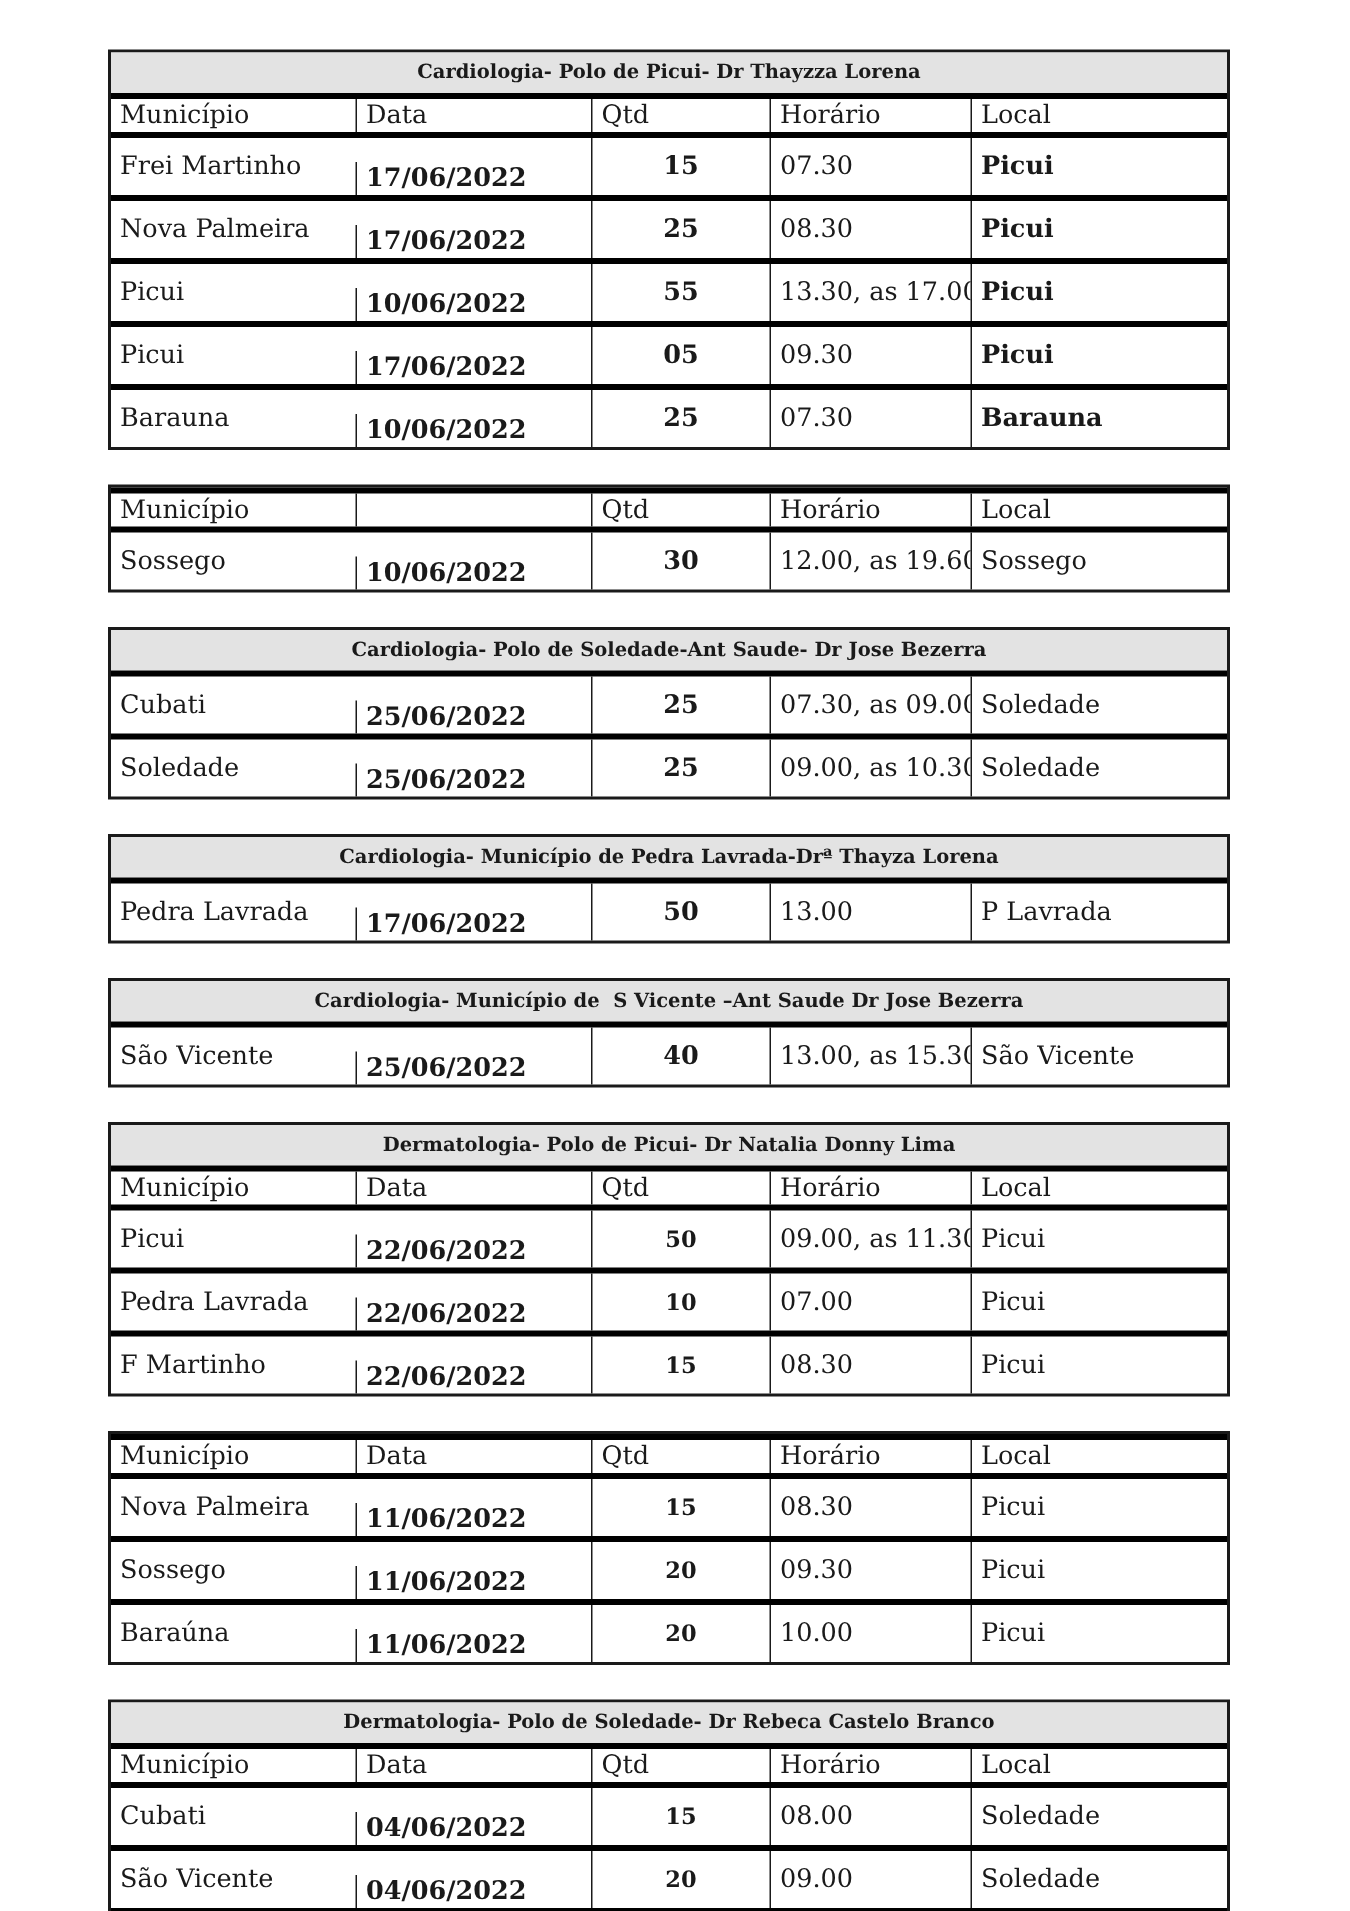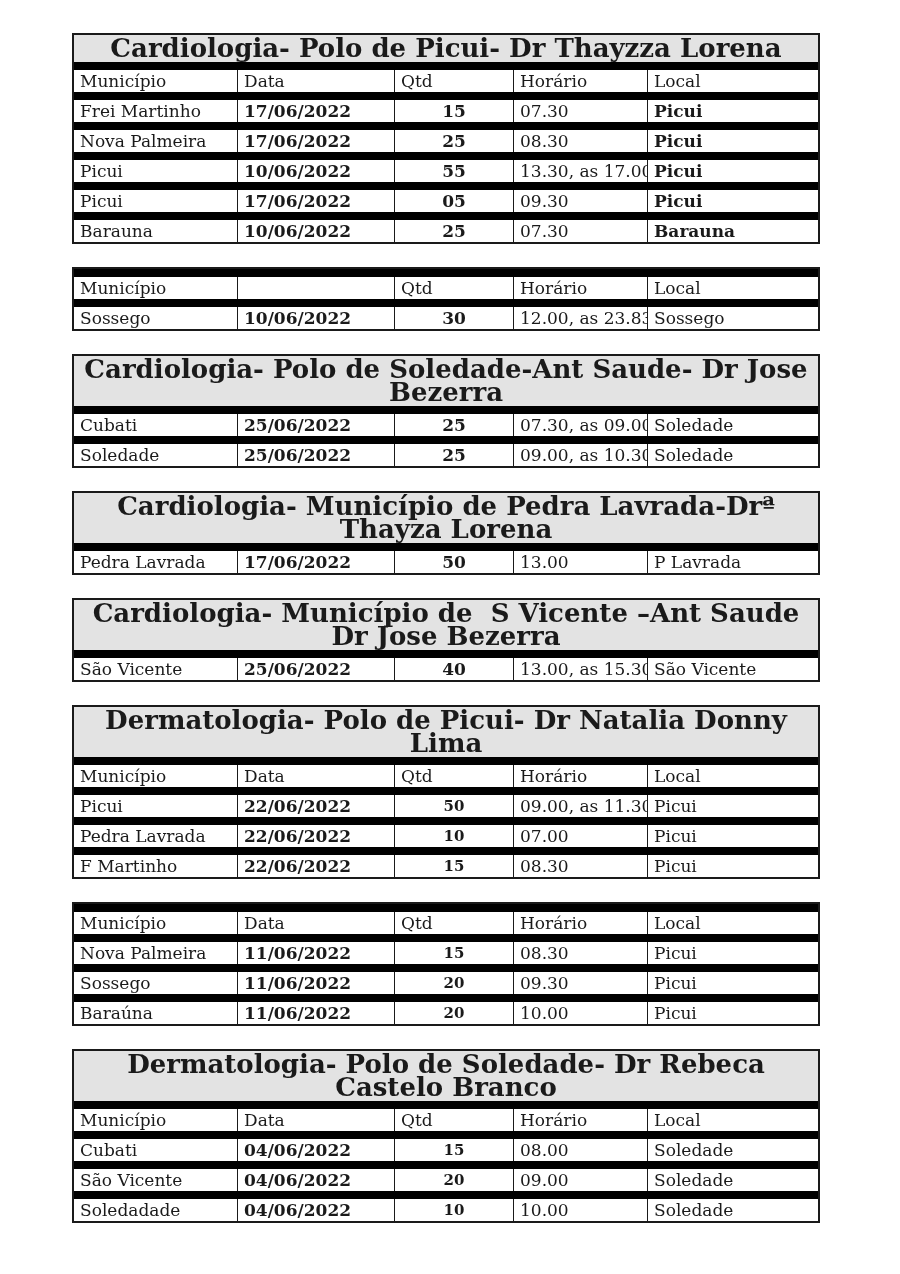--- a/index.html
+++ b/index.html
@@ -16,50 +16,50 @@
     width: 748px;
     border: 2px solid #1a1a1a;
     margin-bottom: 23px;
     box-sizing: border-box;
     font-size: 17px;
   }
   .title-row {
     background: #e3e3e3;
     text-align: center;
     font-weight: bold;
-    font-size: 26px;
+    font-size: 13px;
     padding: 2px 4px;
     min-height: 22px;
     line-height: 23px;
     white-space: pre-wrap;
     box-sizing: border-box;
   }
   .row {
     display: flex;
-    border-top: 8px solid #000000;
+    border-top: 4px solid #000000;
     min-height: 25px;
     box-sizing: border-box;
     text-align: center;
   }
   .cell {
     padding: 1px 6px;
     box-sizing: border-box;
     border-left: 1px solid #1a1a1a;
     display: flex;
     align-items: center;
     overflow: hidden;
     white-space: nowrap;
   }
   .cell.c0 { width: 163px; border-left: none; }
   .cell.c1 { width: 138px; }
   .cell.c2 { width: 119px; justify-content: center; margin-left: 19px; }
   .cell.c3 { width: 134px; }
   .cell.c4 { flex: 1; }
   .header-row .cell.c2 { justify-content: flex-start; }
-  .data-row .cell.c1 { font-weight: bold; }
+  .data-row .cell.c1 { font-weight: bold; margin-top: 16px; }
   .data-row .cell.c2 { font-weight: bold; }
   .tbl.local-bold .data-row .cell.c4 { font-weight: bold; }
   .tbl.qtd-small .data-row .cell.c2 { font-size: 15px; }
 </style>
 </head>
 <body>
 
 <div class="content" id="doc-root">
     <div class="tbl local-bold">
       <div class="title-row">Cardiologia- Polo de Picui- Dr Thayzza Lorena</div>
@@ -111,21 +111,21 @@
         <div class="cell c0">Município</div>
         <div class="cell c1"></div>
         <div class="cell c2">Qtd</div>
         <div class="cell c3">Horário</div>
         <div class="cell c4">Local</div>
       </div>
       <div class="row data-row">
         <div class="cell c0">Sossego</div>
         <div class="cell c1">10/06/2022</div>
         <div class="cell c2">30</div>
-        <div class="cell c3">12.00, as 23.83</div>
+        <div class="cell c3">12.00, as 19.60</div>
         <div class="cell c4">Sossego</div>
       </div>
     </div>
     <div class="tbl">
       <div class="title-row">Cardiologia- Polo de Soledade-Ant Saude- Dr Jose Bezerra</div>
       <div class="row data-row">
         <div class="cell c0">Cubati</div>
         <div class="cell c1">25/06/2022</div>
         <div class="cell c2">25</div>
         <div class="cell c3">07.30, as 09.00</div>

